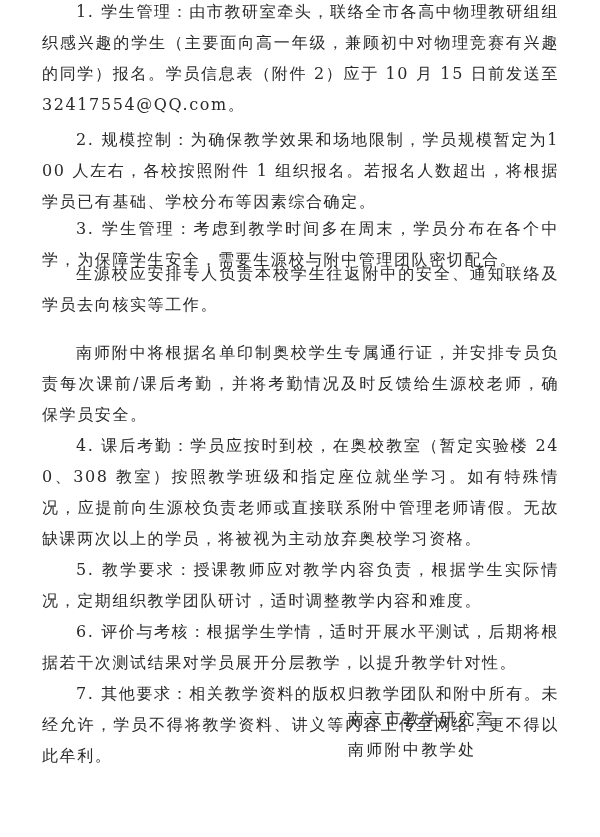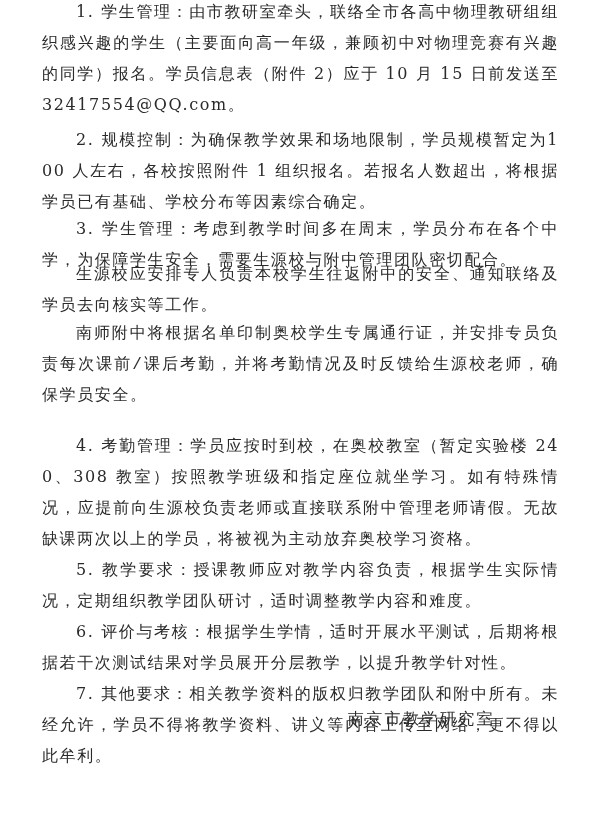--- a/index.html
+++ b/index.html
@@ -63,40 +63,41 @@
 
   <p class="para indent" style="position:absolute; top:213px; width:517px;">
     <span>3.</span>
     <span>学生管理：</span><span>考虑到教学时间多在周末，学员分布在各个中学，为保障学生安全，需要生源校与附中管理团队密切配合。</span>
   </p>
 
   <p class="para indent" style="position:absolute; top:258px; width:517px;">
     <span>生源校应安排专人负责本校学生往返附中的安全、通知联络及学员去向核实等工作。</span>
   </p>
 
-  <p class="para indent" style="position:absolute; top:319px; width:517px;font-family:Liberation Mono, monospace;">
+  <p class="para indent" style="position:absolute; top:337px; width:517px;">
     <span>南师附中将根据名单印制奥校学生专属通行证，并安排专员负责每次课前/课后考勤，并将考勤情况及时反馈给生源校老师，确保学员安全。</span>
   </p>
 
   <p class="para indent" style="position:absolute; top:430px; width:517px;">
     <span>4.</span>
-    <span>考勤管理：</span><span>学员应按时到校，在奥校教室（暂定实验楼 240、308 教室）按照教学班级和指定座位就坐学习。如有特殊情况，应提前向生源校负责老师或直接联系附中管理老师请假。无故缺课两次以上的学员，将被视为主动放弃奥校学习资格。</span>
+    <span>课后考勤：</span><span>学员应按时到校，在奥校教室（暂定实验楼 240、308 教室）按照教学班级和指定座位就坐学习。如有特殊情况，应提前向生源校负责老师或直接联系附中管理老师请假。无故缺课两次以上的学员，将被视为主动放弃奥校学习资格。</span>
   </p>
 
   <p class="para indent" style="position:absolute; top:554px; width:517px;">
     <span>5.</span>
     <span>教学要求：</span><span>授课教师应对教学内容负责，根据学生实际情况，定期组织教学团队研讨，适时调整教学内容和难度。</span>
   </p>
 
   <p class="para indent" style="position:absolute; top:616px; width:517px;">
     <span>6.</span>
     <span>评价与考核：</span><span>根据学生学情，适时开展水平测试，后期将根据若干次测试结果对学员展开分层教学，以提升教学针对性。</span>
   </p>
 
   <p class="para indent" style="position:absolute; top:678px; width:517px;">
     <span>7.</span>
     <span>其他要求：</span><span>相关教学资料的版权归教学团队和附中所有。未经允许，学员不得将教学资料、讲义等内容上传至网络，更不得以此牟利。</span>
   </p>
 </div>
 
 <div class="sig">
   <span class="sig-line">南京市教学研究室</span>
+  <span class="sig-line">南师附中教学处</span>
 </div>
 
 </body></html>

